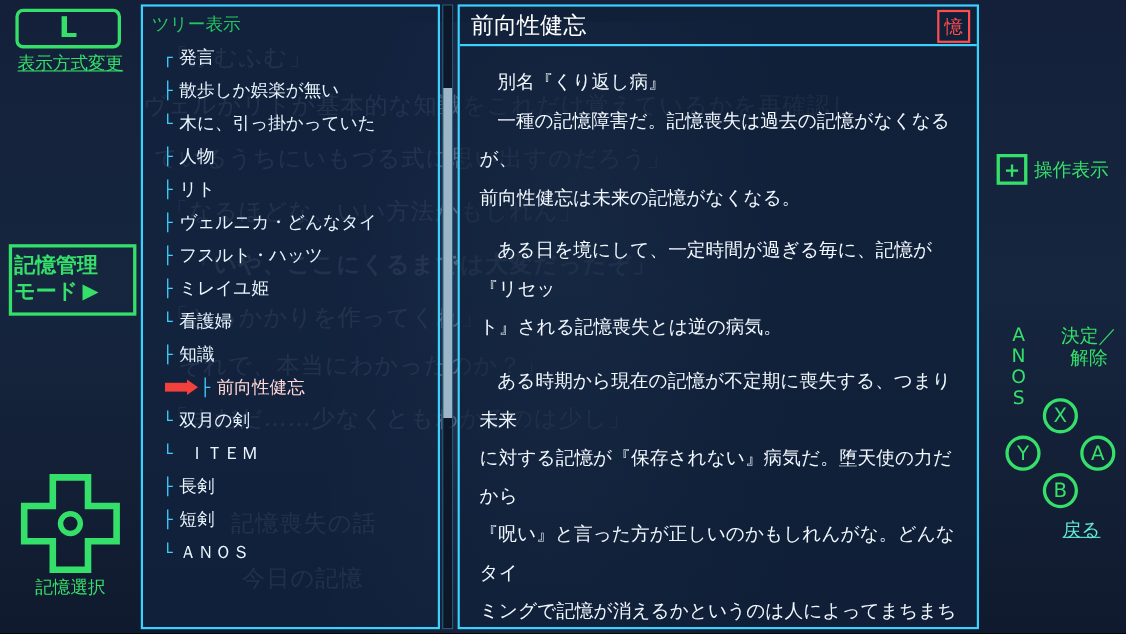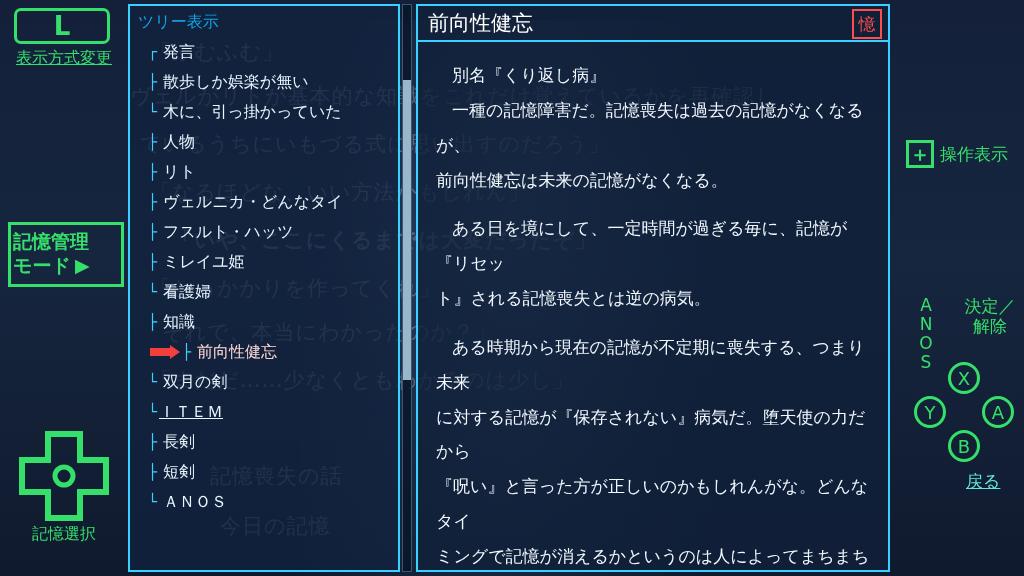--- a/index.html
+++ b/index.html
@@ -77,21 +77,21 @@
     width: 272px; height: 568px;
     background: rgba(18,34,62,0.72);
     border-left: 2px solid #3ad0ff;
     border-right: 2px solid #3ad0ff;
     border-top: 2px solid #3ad0ff;
     border-bottom: 2px solid #3ad0ff;
     color: #dff2ff;
     padding: 6px 0 0 6px;
     overflow: hidden;
   }
-  .tree-title { font-size: 16px; color: #0ea5e9; padding-left: 2px; margin-bottom: 4px; }
+  .tree-title { font-size: 16px; color: #22c55e; padding-left: 2px; margin-bottom: 4px; }
   .tree-list { position: relative; }
   .tree-row {
     position: relative;
     height: 30px;
     display: flex; align-items: center;
     font-size: 16px;
     color: #eaf6ff;
     white-space: nowrap;
   }
   .tree-row .connector {
@@ -296,21 +296,21 @@
           </span>
           <span class="connector" style="margin-left: 42px;"> ├</span>
           <span class="label" style="margin-left: 6px;">前向性健忘</span>
         </div>
         <div class="tree-row depth1">
           <span class="connector" style="margin-left: 8px;"> └</span>
           <span class="label" style="margin-left: 6px;">双月の剣</span>
         </div>
         <div class="tree-row depth0">
           <span class="connector" style="margin-left: 8px;">└</span>
-          <span class="label" style="margin-left: 2px; text-decoration: underline;">ＩＴＥＭ</span>
+          <span class="label" style="margin-left: 14px;">ＩＴＥＭ</span>
         </div>
         <div class="tree-row depth1">
           <span class="connector" style="margin-left: 8px;"> ├</span>
           <span class="label" style="margin-left: 6px;">長剣</span>
         </div>
         <div class="tree-row depth1">
           <span class="connector" style="margin-left: 8px;"> ├</span>
           <span class="label" style="margin-left: 6px;">短剣</span>
         </div>
         <div class="tree-row depth1">

